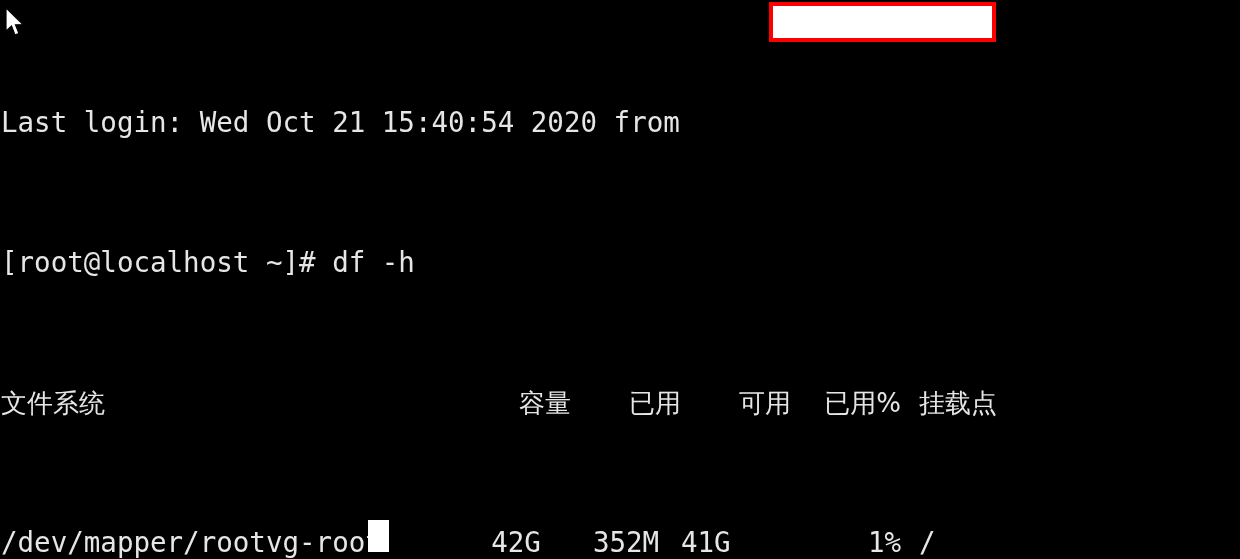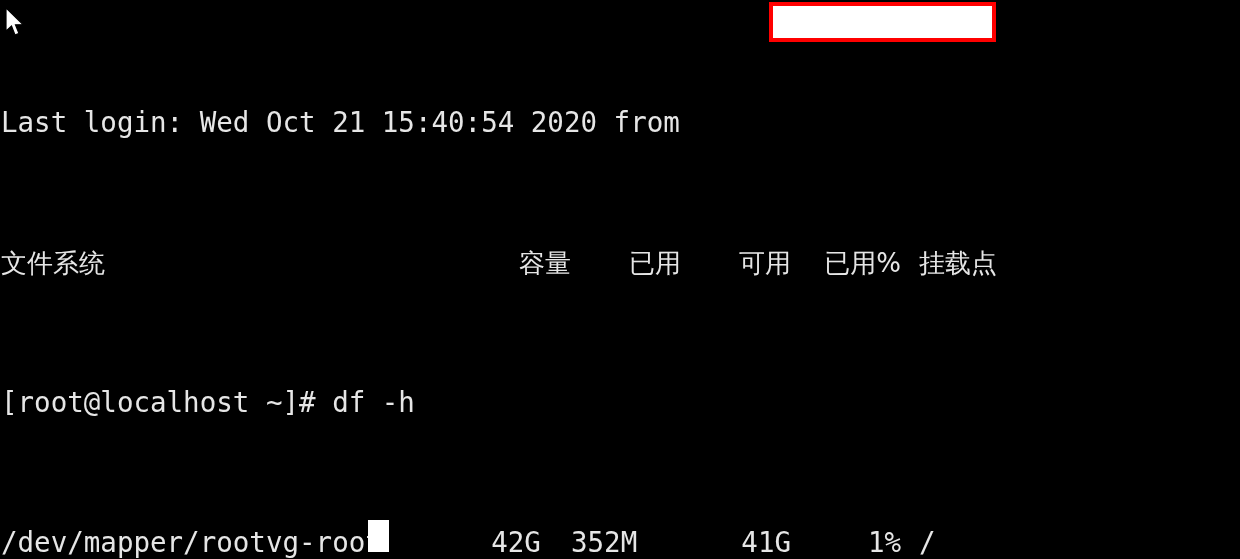--- a/index.html
+++ b/index.html
@@ -34,22 +34,22 @@
     height: 35px;
     white-space: pre;
     display: block;
     position: relative;
     padding-left: 1px;
   }
 
   
   .fs   { display: inline-block; width: 460px; }
   .size { display: inline-block; width: 110px; text-align: center; }
-  .used { display: inline-block; width: 110px; text-align: left; }
-  .avail{ display: inline-block; width: 110px; text-align: right; }
+  .used { display: inline-block; width: 110px; text-align: center; }
+  .avail{ display: inline-block; width: 110px; }
   .pct  { display: inline-block; width: 110px; text-align: right; }
   .mnt  { display: inline-block; padding-left: 18px; }
 
   
   .hdr .fs    { width: 460px; }
   .hdr .size  { width: 110px; text-align: right; }
   .hdr .used  { width: 110px; text-align: right; }
   .hdr .avail { width: 110px; text-align: right; }
   .hdr .pct   { width: 110px; text-align: right; }
   .hdr .mnt   { padding-left: 18px; }
@@ -87,23 +87,23 @@
     pointer-events: none;
   }
 </style>
 </head>
 <body>
 
 <div id="terminal">
 
   <div class="line"><span>Last login: Wed Oct 21 15:40:54 2020 from </span></div>
 
+  <div class="line"><span>[root@localhost ~]# df -h</span></div>
+
   <div class="line hdr"><span class="fs cjk">文件系统</span><span class="size cjk">容量</span><span class="used cjk">已用</span><span class="avail cjk">可用</span><span class="pct cjk">已用%</span><span class="mnt cjk">挂载点</span></div>
-
-  <div class="line"><span>[root@localhost ~]# df -h</span></div>
 
   <div class="line"><span class="fs">/dev/mapper/rootvg-root</span><span class="size">42G</span><span class="used">352M</span><span class="avail">41G</span><span class="pct">1%</span><span class="mnt">/</span></div>
 
   
 
   
 
   
 
   

